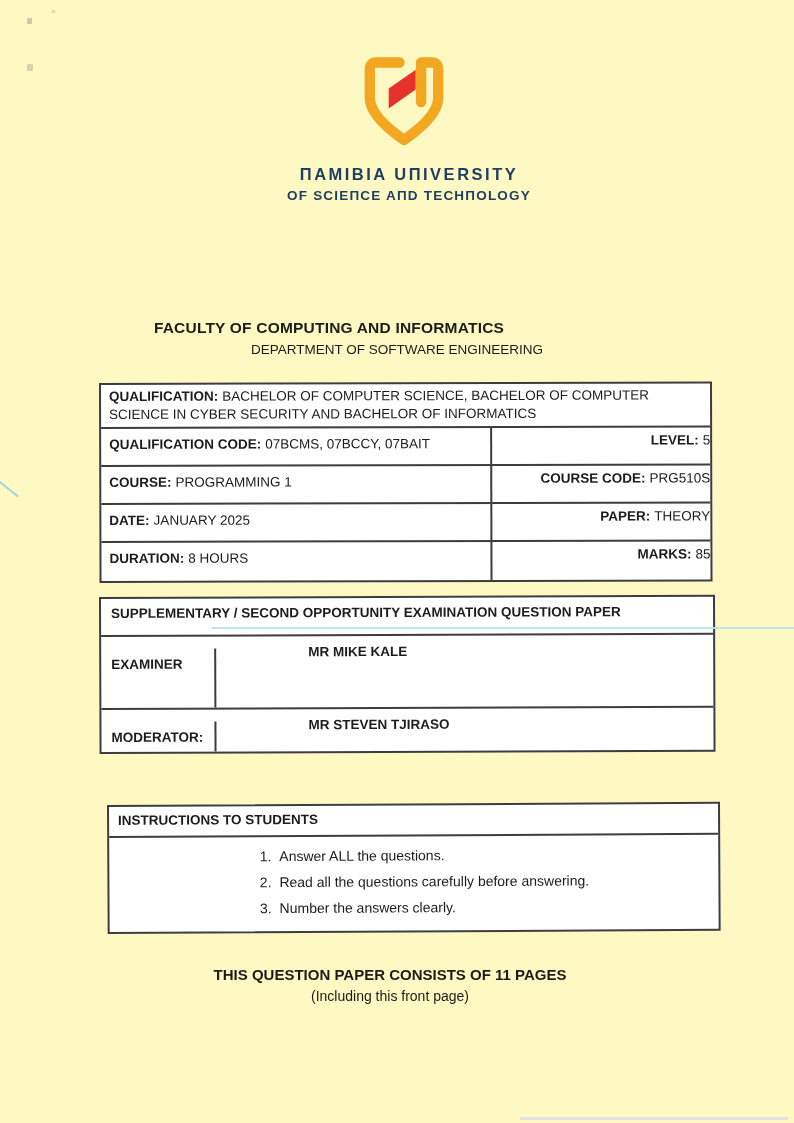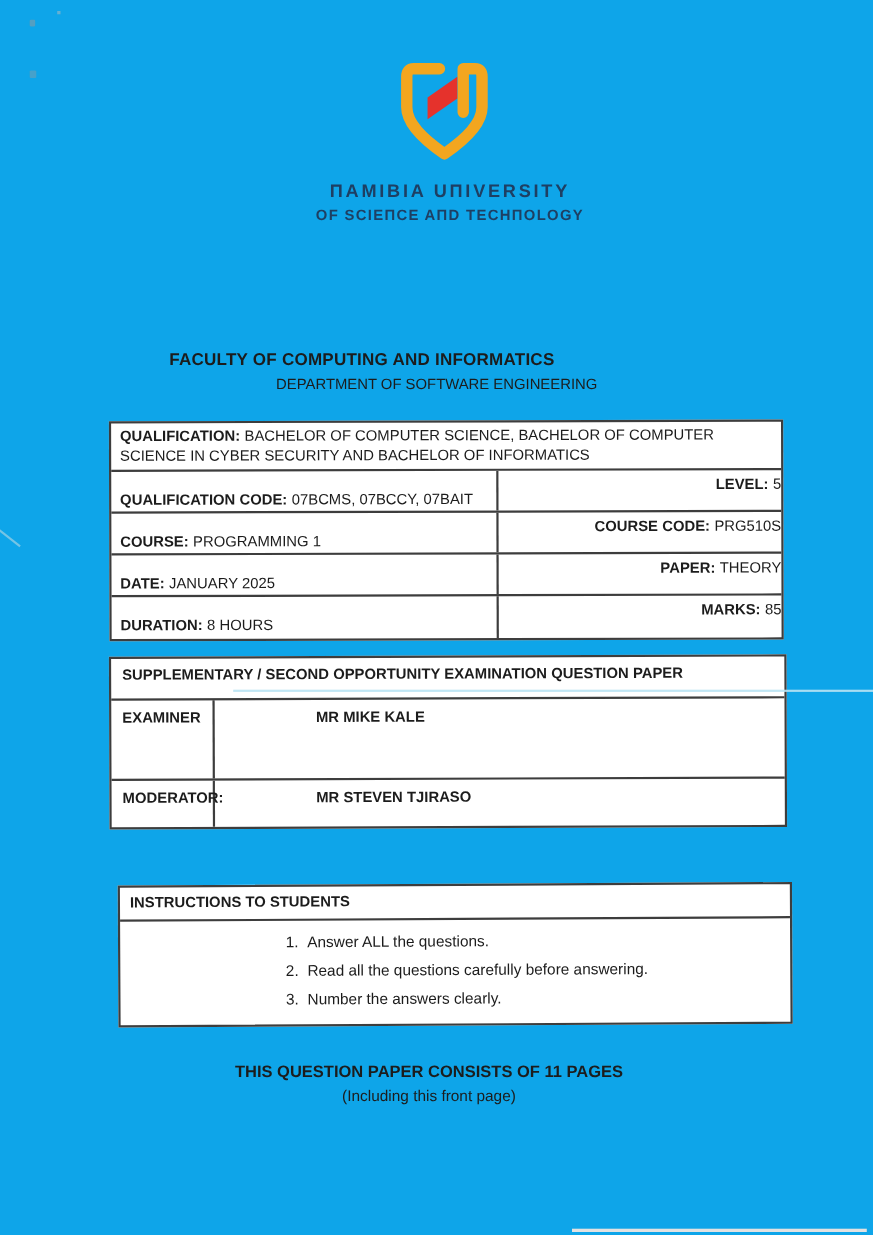--- a/index.html
+++ b/index.html
@@ -1,17 +1,17 @@
 <!DOCTYPE html>
 <html><head>
 <meta charset="utf-8">
 <style>
   html,body{margin:0;padding:0;background:#e9e9e9;}
   .page{
-    position:relative; width:794px; height:1123px; background:#0ea5e9;
+    position:relative; width:794px; height:1123px; background:#fef9c3;
     margin:0 auto; overflow:hidden;
     font-family:"Liberation Sans", sans-serif; color:#1c1c1c;
   }
   
   .logo-shield{position:absolute; left:359px; top:54px; width:90px; height:98px;}
   .logo-name{
     position:absolute; top:165px; left:249px; width:320px; text-align:center;
     font-size:16.5px; font-weight:bold; color:#1E3F63; letter-spacing:2.5px; white-space:nowrap;
   }
   .logo-sub{
@@ -22,30 +22,30 @@
   .faculty{position:absolute; top:319px; left:0; width:658px; text-align:center;
     font-size:15.5px; font-weight:bold; letter-spacing:0.2px;}
   .department{position:absolute; top:342px; left:0; width:794px; text-align:center; font-size:13.5px;}
   
   .t1{position:absolute; left:99px; top:383px; width:609px; border:2px solid #3d3d3d;
       font-size:13.5px; transform:rotate(-0.15deg); transform-origin:left top; background:#fff;}
   .t1-r1{padding:3px 8px 4px 8px; line-height:17.5px; border-bottom:2px solid #3d3d3d;}
   .lbl{font-weight:bold; margin-right:4px;}
   .trow{display:flex; border-bottom:2px solid #3d3d3d; height:38px; box-sizing:border-box;}
   .trow:last-child{border-bottom:none;}
-  .cl{width:352px; border-right:2px solid #3d3d3d; padding:18px 0 0 8px; box-sizing:border-box;}
+  .cl{width:391px; border-right:2px solid #3d3d3d; padding:8px 0 0 8px; box-sizing:border-box;}
   .cr{flex:1; padding:5px 0 0 23px;text-align:right;}
   
   .t2{position:absolute; left:99px; top:597px; width:612px; border:2px solid #3d3d3d;
       font-size:13.5px; transform:rotate(-0.2deg); transform-origin:left top; background:#fff;}
   .t2-title{height:36px; box-sizing:content-box; padding:7px 0 0 10px; font-weight:bold;
       border-bottom:2px solid #3d3d3d; height:29px;}
   .t2-row{display:flex; border-bottom:2px solid #3d3d3d; box-sizing:border-box;}
   .t2-row:last-child{border-bottom:none;}
-  .t2-l{width:94px; border-right:2px solid #3d3d3d; padding:8px 0 0 10px; font-weight:bold; box-sizing:border-box;}
+  .t2-l{width:115px; border-right:2px solid #3d3d3d; padding:8px 0 0 10px; font-weight:bold; box-sizing:border-box;margin-top:12px;}
   .t2-v{padding:8px 0 16px 92px; font-weight:bold;}
   .row-examiner{height:73px;}
   .row-moderator{height:42px;}
   
   .t3{position:absolute; left:107px; top:805px; width:609px; border:2px solid #3d3d3d;
       font-size:13.5px; transform:rotate(-0.3deg); transform-origin:left top; background:#fff;}
   .t3-title{height:23px; padding:6px 0 0 9px; font-weight:bold; border-bottom:2px solid #3d3d3d;}
   .t3-body{padding:6px 0 10px 0;}
   .t3-body ol{margin:0; padding-left:166px; font-size:14px;}
   .t3-body li{line-height:26px; padding-left:4px;}

